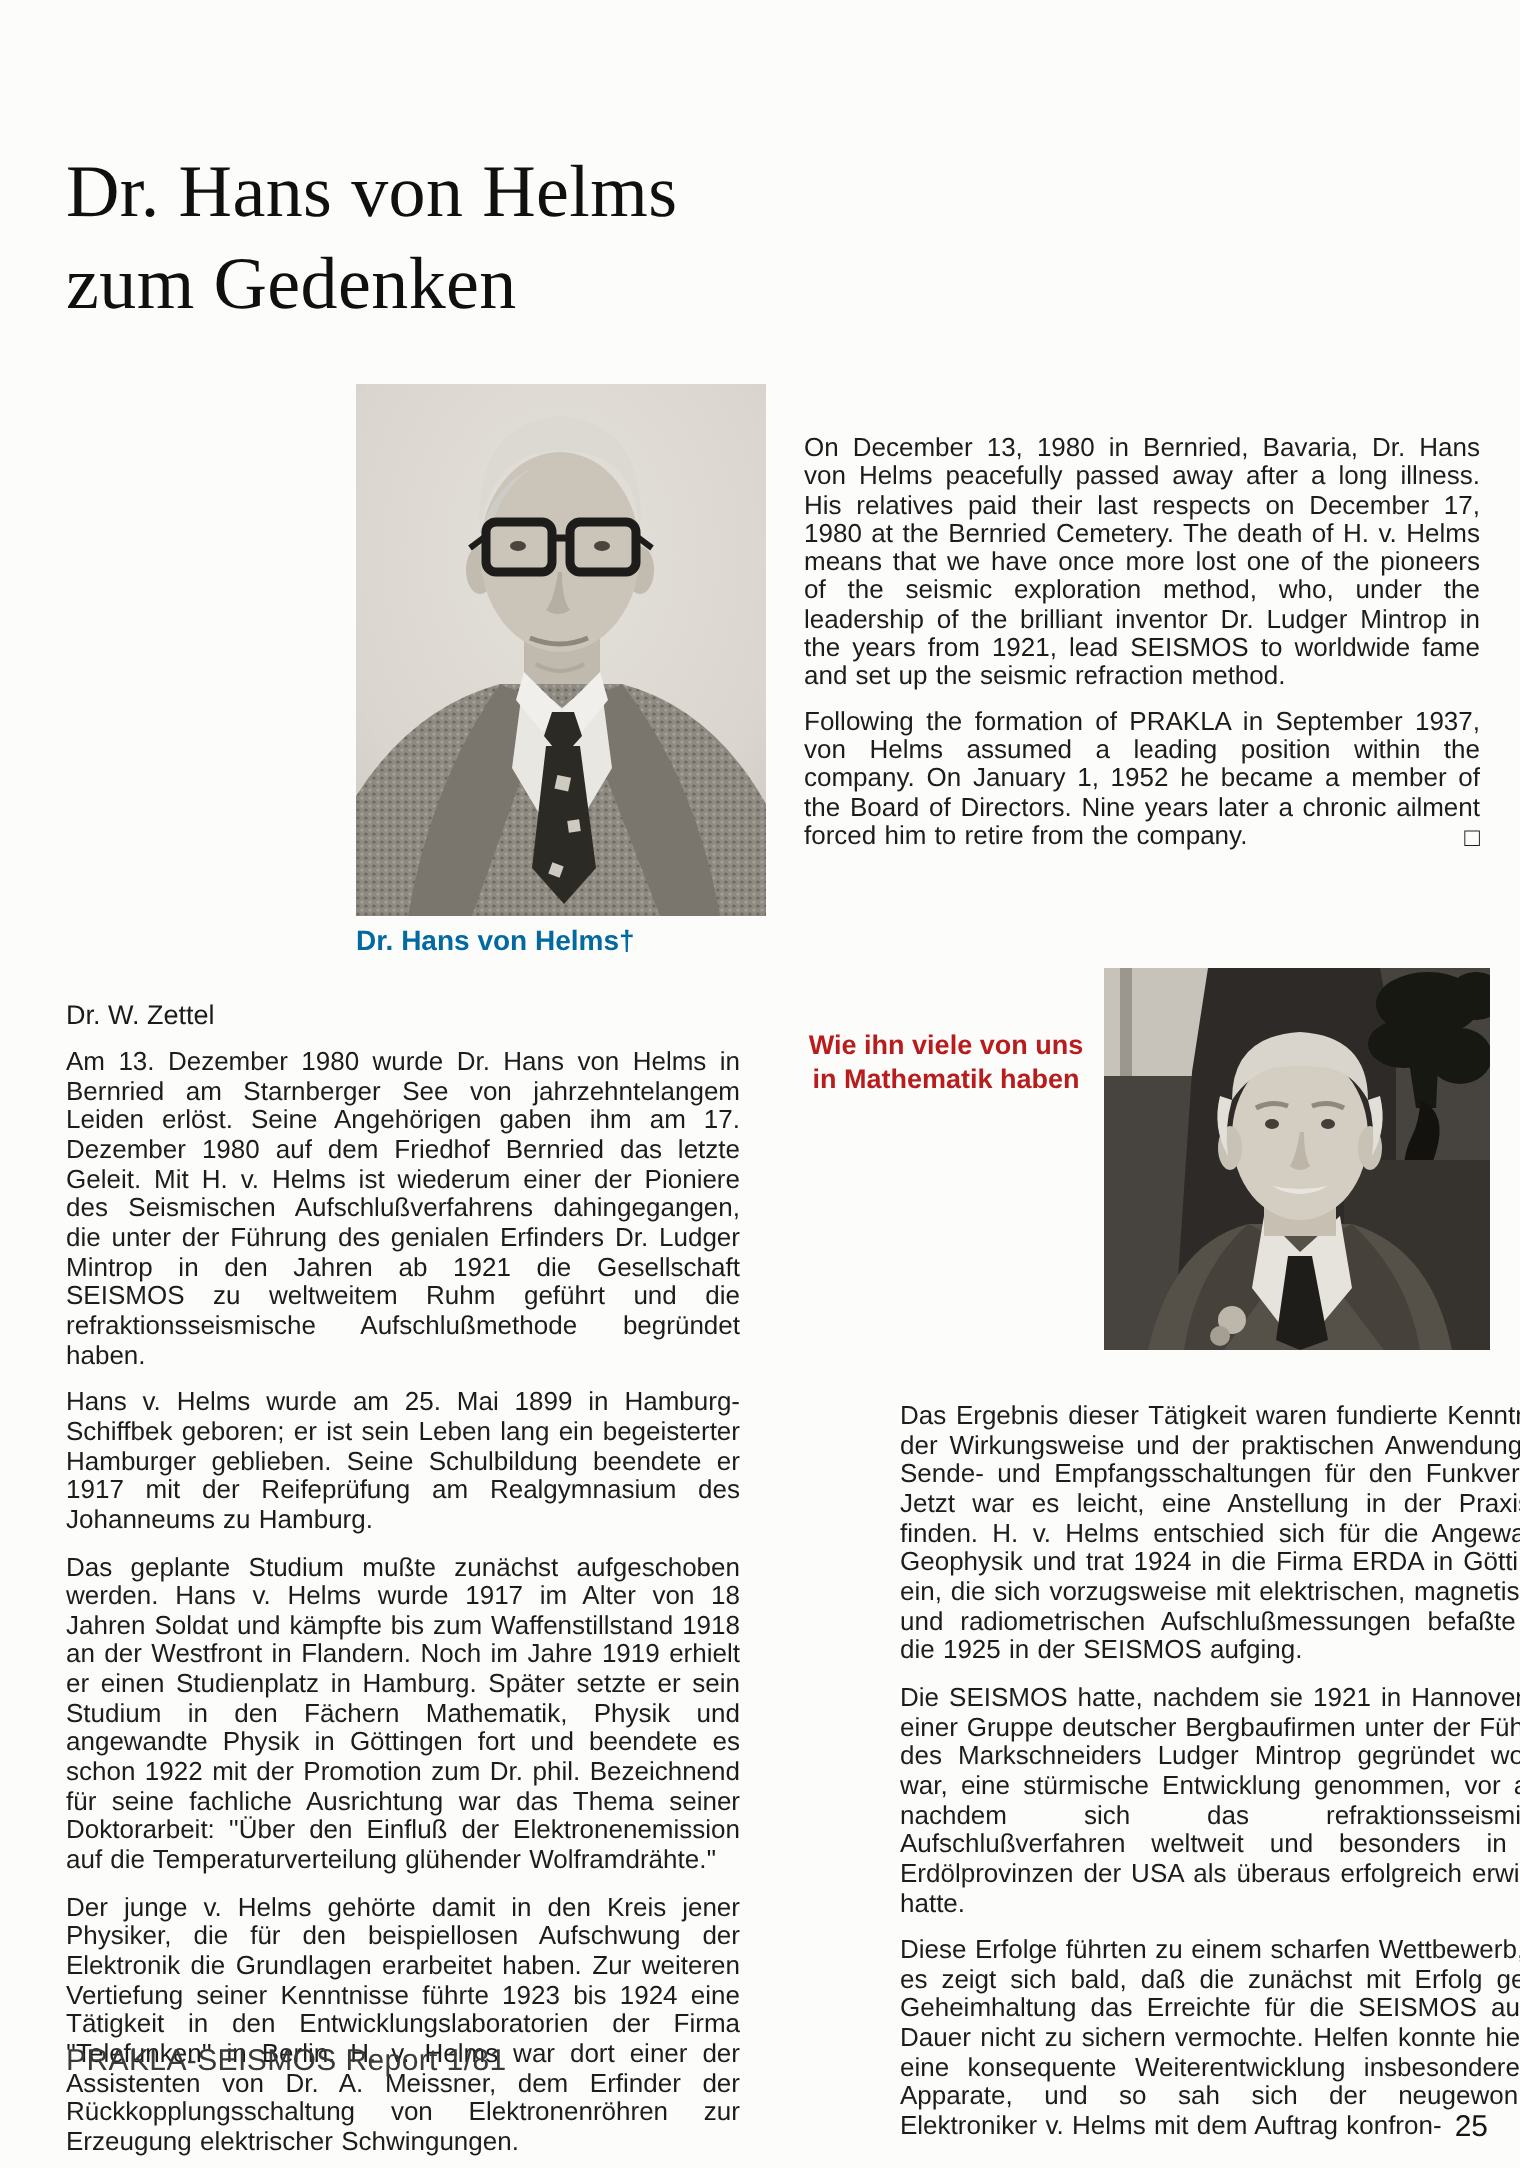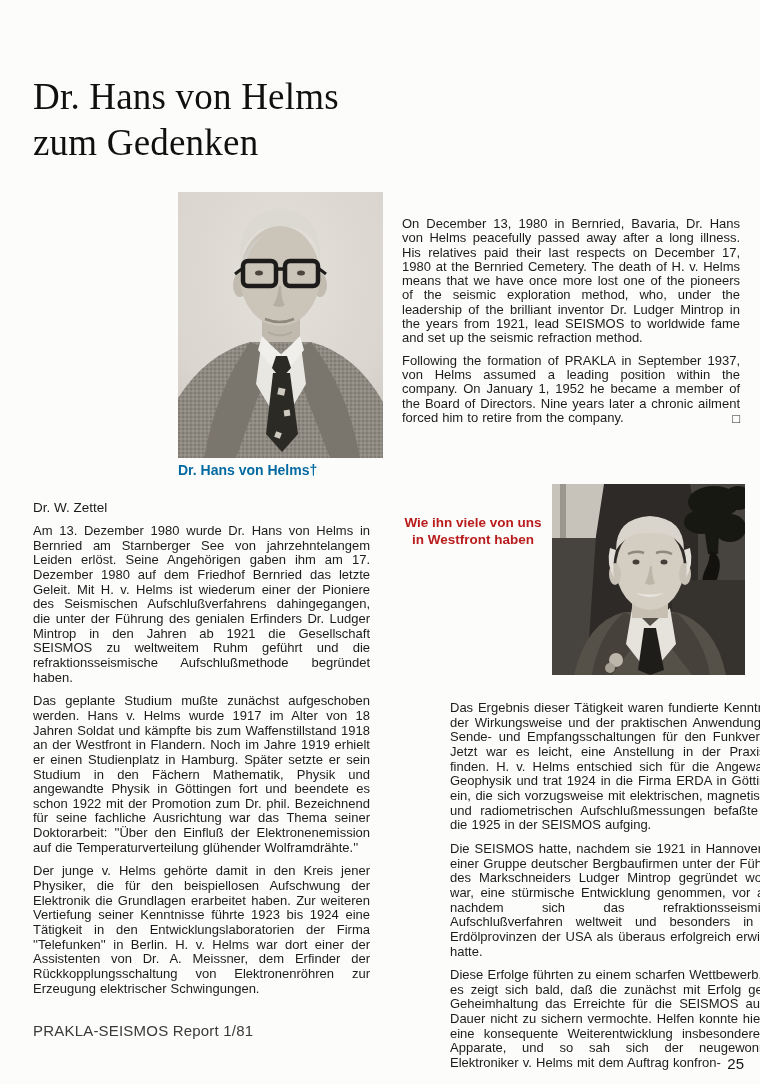--- a/index.html
+++ b/index.html
@@ -92,31 +92,32 @@
       <ellipse cx="123" cy="81" rx="4" ry="2.5" fill="#4a463f"></ellipse>
     </svg>
   </span>
 
   <div class="caption1">Dr. Hans von Helms†</div>
 
   <div class="author">Dr. W. Zettel</div>
 
   <div class="left-text textcol">
     <p>Am 13. Dezember 1980 wurde Dr. Hans von Helms in Bernried am Starnberger See von jahrzehntelangem Leiden erlöst. Seine Angehörigen gaben ihm am 17. Dezember 1980 auf dem Friedhof Bernried das letzte Geleit. Mit H. v. Helms ist wiederum einer der Pioniere des Seismischen Aufschlußverfahrens dahingegangen, die unter der Führung des genialen Erfinders Dr. Ludger Mintrop in den Jahren ab 1921 die Gesellschaft SEISMOS zu weltweitem Ruhm geführt und die refraktionsseismische Aufschlußmethode begründet haben.</p>
+    <p>Hans v. Helms wurde am 25. Mai 1899 in Hamburg-Schiffbek geboren; er ist sein Leben lang ein begeisterter Hamburger geblieben. Seine Schulbildung beendete er 1917 mit der Reifeprüfung am Realgymnasium des Johanneums zu Hamburg.</p>
     <p>Das geplante Studium mußte zunächst aufgeschoben werden. Hans v. Helms wurde 1917 im Alter von 18 Jahren Soldat und kämpfte bis zum Waffenstillstand 1918 an der Westfront in Flandern. Noch im Jahre 1919 erhielt er einen Studienplatz in Hamburg. Später setzte er sein Studium in den Fächern Mathematik, Physik und angewandte Physik in Göttingen fort und beendete es schon 1922 mit der Promotion zum Dr. phil. Bezeichnend für seine fachliche Ausrichtung war das Thema seiner Doktorarbeit: ''Über den Einfluß der Elektronenemission auf die Temperaturverteilung glühender Wolframdrähte.''</p>
     <p>Der junge v. Helms gehörte damit in den Kreis jener Physiker, die für den beispiellosen Aufschwung der Elektronik die Grundlagen erarbeitet haben. Zur weiteren Vertiefung seiner Kenntnisse führte 1923 bis 1924 eine Tätigkeit in den Entwicklungslaboratorien der Firma ''Telefunken'' in Berlin. H. v. Helms war dort einer der Assistenten von Dr. A. Meissner, dem Erfinder der Rückkopplungsschaltung von Elektronenröhren zur Erzeugung elektrischer Schwingungen.</p>
   </div>
 
 
   <div class="en-text textcol">
     <p>On December 13, 1980 in Bernried, Bavaria, Dr. Hans von Helms peacefully passed away after a long illness. His relatives paid their last respects on December 17, 1980 at the Bernried Cemetery. The death of H. v. Helms means that we have once more lost one of the pioneers of the seismic exploration method, who, under the leadership of the brilliant inventor Dr. Ludger Mintrop in the years from 1921, lead SEISMOS to worldwide fame and set up the seismic refraction method.</p>
     <p class="last"><span>Following the formation of PRAKLA in September 1937, von Helms assumed a leading position within the company. On January 1, 1952 he became a member of the Board of Directors. Nine years later a chronic ailment forced him to retire from the company.</span><span class="endmark">□</span></p>
   </div>
 
-  <div class="caption2"><span>Wie ihn viele von uns</span><br><span>in Westfront haben</span></div>
+  <div class="caption2"><span>Wie ihn viele von uns</span><br><span>in Mathematik haben</span></div>
 
   <span class="photo" style="left:552px; top:484px;">
     <svg width="193" height="191" viewBox="0 0 193 191" xmlns="http://www.w3.org/2000/svg">
       <rect width="193" height="191" fill="#47433e"></rect>
       <rect x="0" y="0" width="66" height="54" fill="#c7c2ba"></rect>
       <rect x="8" y="0" width="6" height="54" fill="#9b968e"></rect>
       <path d="M52 0 L138 0 L146 44 L146 150 L36 170 L44 52 Z" fill="#2d2a27"></path>
       <g fill="#171812">
         <ellipse cx="162" cy="18" rx="26" ry="16"></ellipse>
         <ellipse cx="150" cy="38" rx="18" ry="12"></ellipse>

